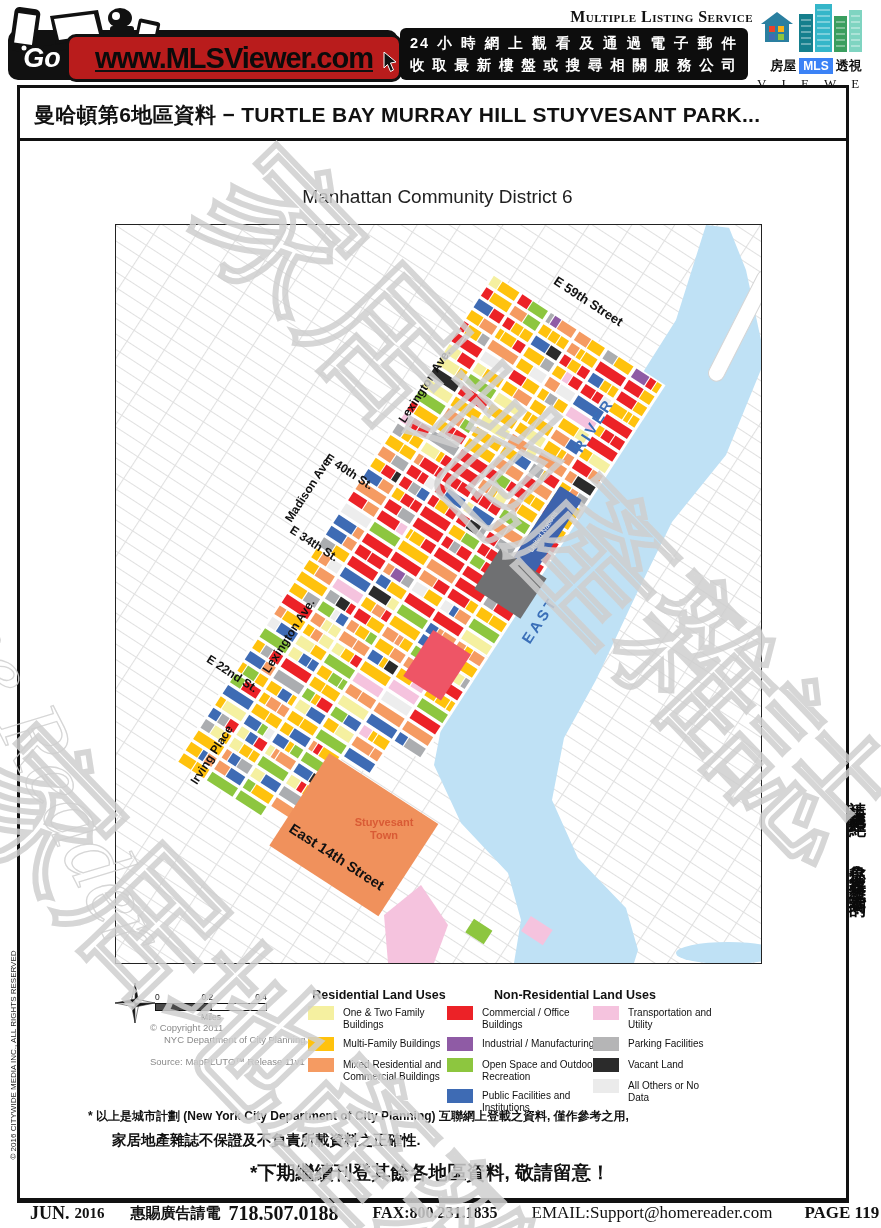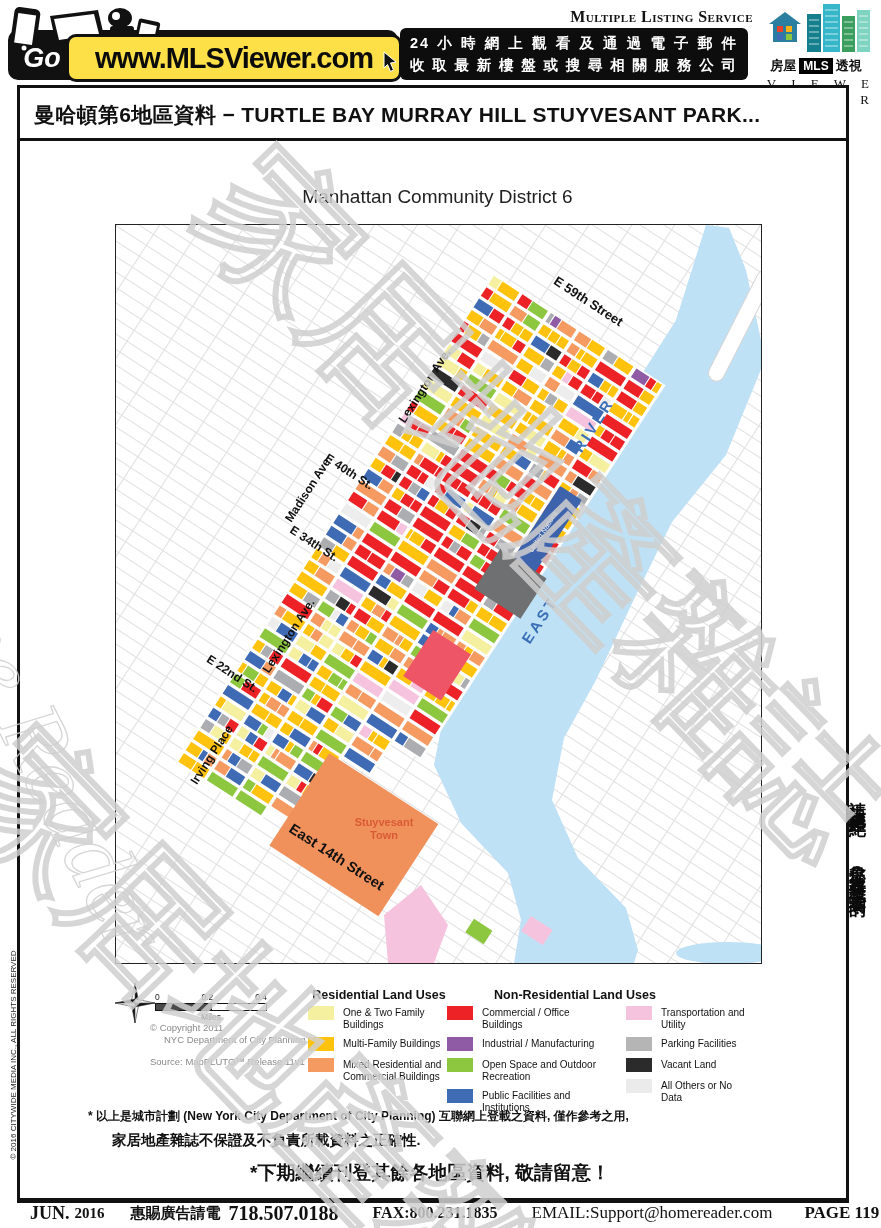--- a/index.html
+++ b/index.html
@@ -5,35 +5,35 @@
   html,body{margin:0;padding:0;background:#fff;}
   body{width:881px;height:1228px;position:relative;overflow:hidden;
        font-family:"Liberation Sans",sans-serif;color:#111;}
   .abs{position:absolute;}
 
   
   .hdr-banner{position:absolute;left:8px;top:30px;width:390px;height:50px;
     background:#111;border-radius:10px;}
   .hdr-go{position:absolute;left:16px;top:40px;width:52px;height:36px;color:#fff;
     font-weight:bold;font-size:27px;line-height:36px;text-align:center;font-style:italic;}
-  .hdr-pill{position:absolute;left:66px;top:34px;width:330px;height:42px;background:#fde047;
-    border:3px solid #111;border-radius:10px;display:flex;align-items:center;justify-content:center;}
+  .hdr-pill{position:absolute;left:66px;top:34px;width:330px;height:42px;background:#b91c1c;
+    border:3px solid #111;border-radius:10px;display:flex;align-items:center;justify-content:center;text-decoration:underline;}
   .hdr-url{font-weight:bold;font-size:29px;letter-spacing:-1px;color:#0b0b0b;}
   .hdr-cursor{position:absolute;left:383px;top:52px;}
   .hdr-devices{position:absolute;left:10px;top:2px;}
   .hdr-cn{position:absolute;left:400px;top:28px;width:348px;height:52px;background:#0d0d0d;
     border-radius:6px;color:#fff;font-weight:bold;font-size:14.5px;
     display:flex;flex-direction:column;justify-content:center;gap:3px;padding:0 10px;box-sizing:border-box;}
   .hdr-cn div{text-align:justify;text-align-last:justify;letter-spacing:2px;white-space:nowrap;}
   .hdr-mls-service{position:absolute;right:128px;top:8px;font-family:"Liberation Serif",serif;
     font-variant:small-caps;font-weight:bold;font-size:16px;letter-spacing:.5px;}
-  .hdr-logo{position:absolute;left:757px;top:2px;width:118px;height:82px;text-align:right;}
+  .hdr-logo{position:absolute;left:757px;top:2px;width:118px;height:82px;text-align:left;}
   .logo-row{display:flex;align-items:center;justify-content:center;gap:3px;margin-top:1px;}
   .logo-cn{font-weight:bold;font-size:13px;}
-  .logo-mls{background:#000000;color:#fff;font-weight:bold;font-size:12px;padding:1px 4px;}
+  .logo-mls{background:#3b82f6;color:#fff;font-weight:bold;font-size:12px;padding:1px 4px;}
   .logo-viewer{font-family:"Liberation Serif",serif;font-size:13px;letter-spacing:6px;margin-top:1px;}
 
   
   .frame{position:absolute;left:17px;top:85px;width:826px;height:1110px;
     border:3px solid #111;border-bottom-width:5px;background:#fff;}
   .title-bar{position:absolute;left:0;top:4px;width:100%;height:49px;border-bottom:3px solid #111;
     display:flex;align-items:center;padding-left:14px;box-sizing:border-box;
     font-weight:bold;font-size:21px;letter-spacing:.3px;}
 
   
@@ -55,21 +55,21 @@
   .credits .ind{padding-left:14px;}
   .credits .src{margin-top:10px;}
 
   
   .leg-h{font-weight:bold;font-size:12.5px;text-align:center;}
   .leg-res-h{position:absolute;left:304px;top:988px;width:150px;}
   .leg-nonres-h{position:absolute;left:470px;top:988px;width:210px;}
   .leg-col{position:absolute;font-size:10px;}
   .leg-res{left:308px;top:1006px;width:140px;}
   .leg-n1{left:447px;top:1006px;width:150px;}
-  .leg-n2{left:626px;top:1006px;width:130px;}
+  .leg-n2{left:593px;top:1006px;width:130px;}
   .leg-item{display:flex;align-items:flex-start;margin-bottom:7px;}
   .leg-sw{width:26px;height:14px;flex:0 0 26px;margin-right:9px;}
   .leg-lb{line-height:11.5px;padding-top:1px;}
 
   
   .fn1{position:absolute;left:88px;top:1108px;width:700px;font-weight:bold;font-size:12px;}
   .fn2{position:absolute;left:112px;top:1131px;width:700px;font-weight:bold;font-size:14.5px;}
   .fn-notice{position:absolute;left:0;top:1160px;width:826px;text-align:center;
     font-weight:bold;font-size:19px;}
 

